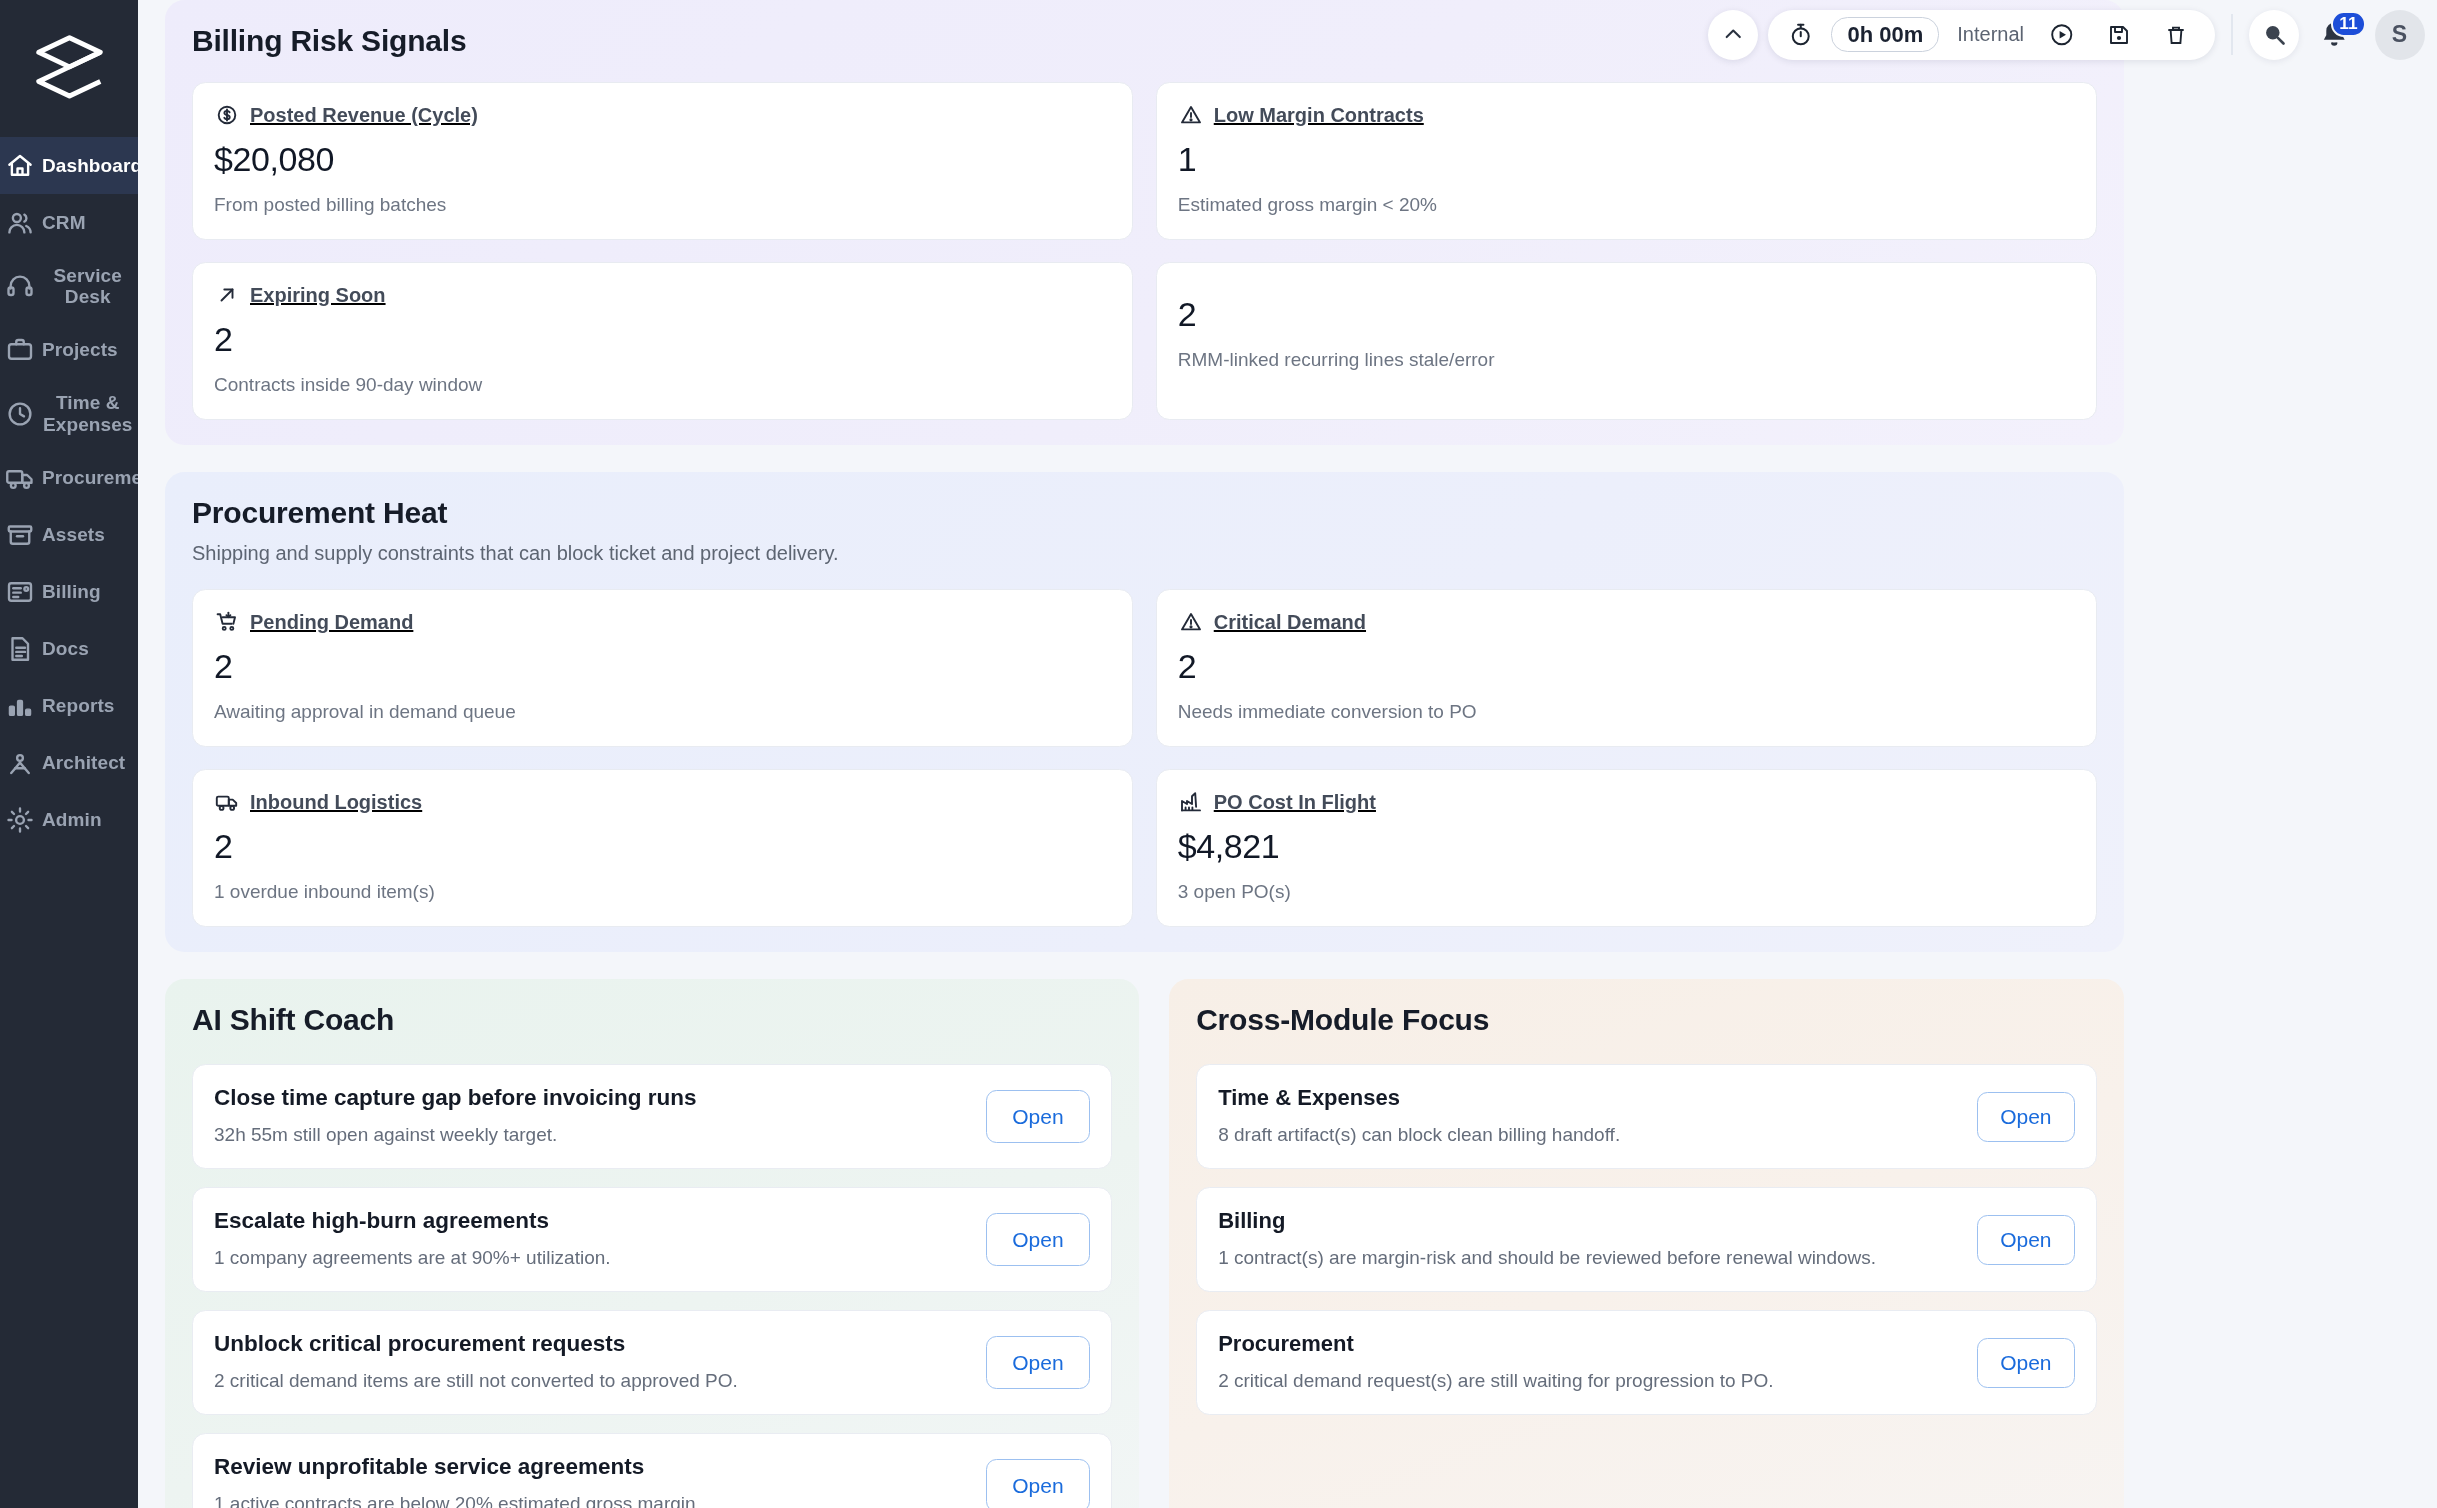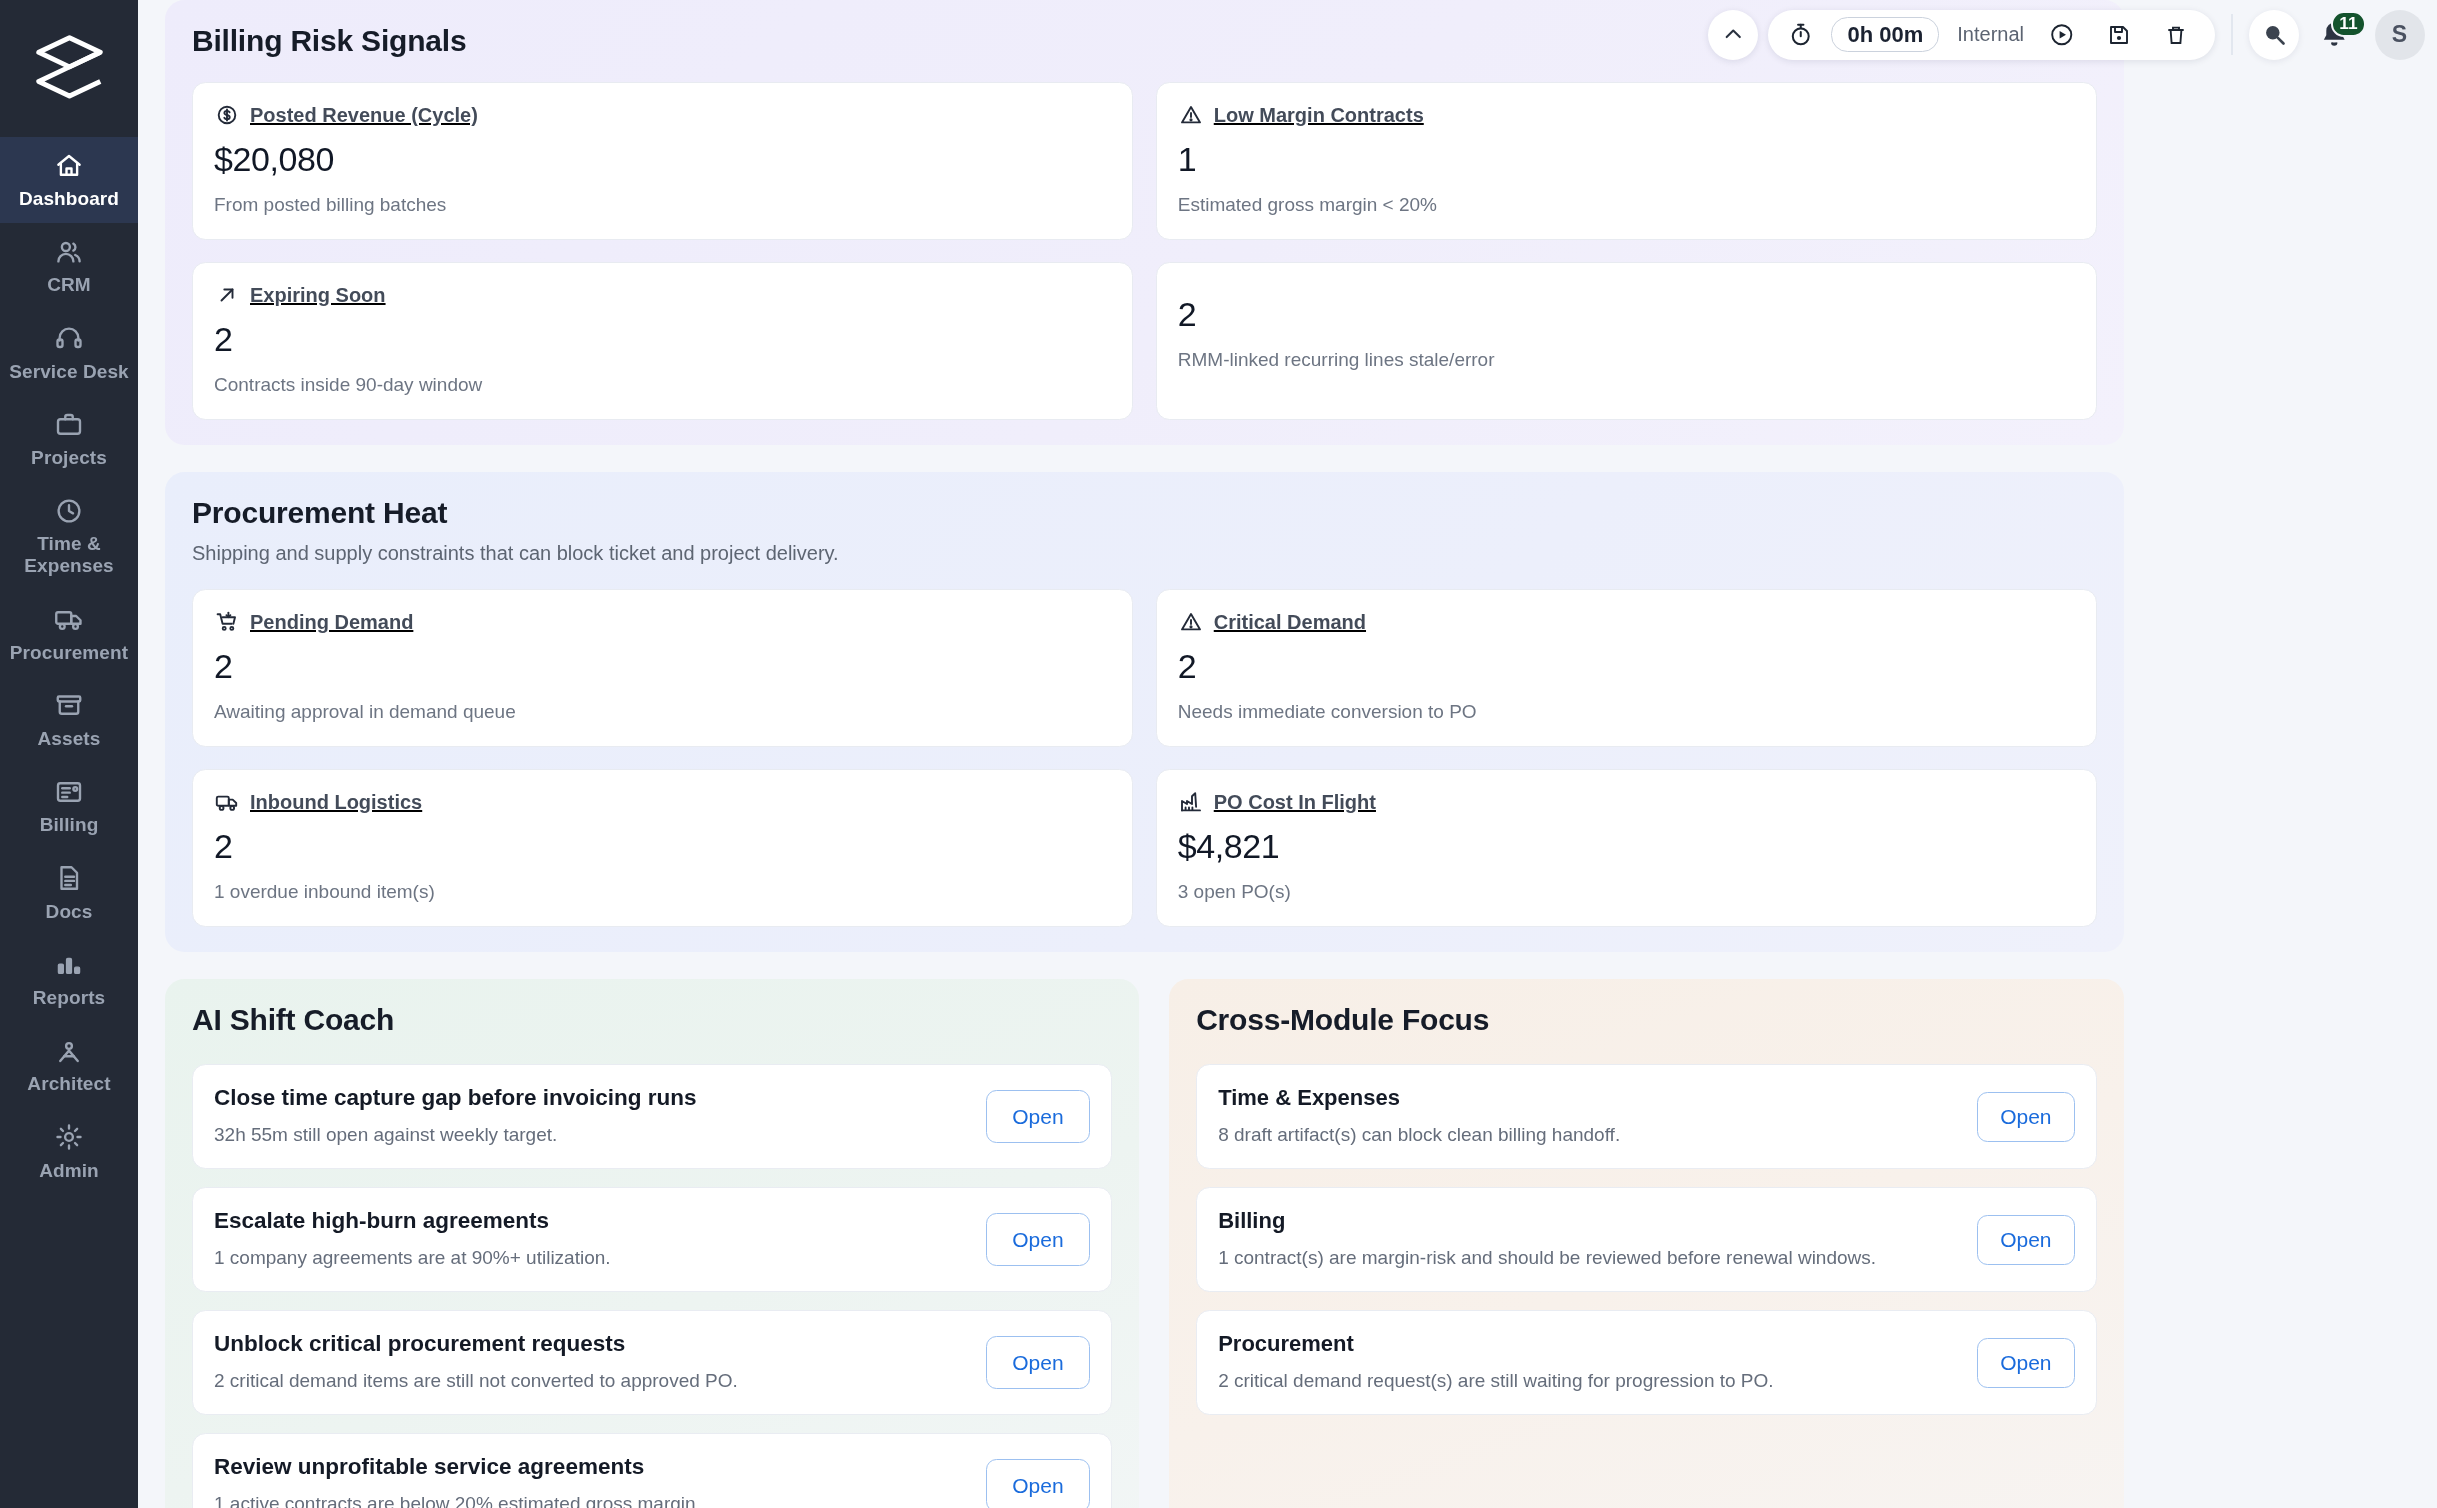--- a/index.html
+++ b/index.html
@@ -14,21 +14,21 @@
   
   .sidebar {
     width: 138px; flex: 0 0 138px; height: 1508px;
     background: #242a36;
     display: flex; flex-direction: column; align-items: stretch;
     overflow: hidden;
   }
   .logo-wrap { height: 137px; display: flex; align-items: center; justify-content: center; }
   .logo-wrap svg { width: 81px; height: 81px; }
   .nav-item {
-    display: flex; flex-direction: column; align-items: center; 
+    display: flex; flex-direction: row; align-items: center; 
     gap: 7.5px; padding: 13.5px 4.5px 13.5px; color: #9aa3b2; text-decoration: none;
   }
   .nav-item .nav-ico { width: 30px; height: 30px; display:block; }
   .nav-item .nav-ico svg { width: 30px; height: 30px; display:block; }
   .nav-label { font-size: 19px; font-weight: 700; line-height: 1.15; text-align: center; letter-spacing: 0.1px; }
   .nav-item.active { background: #2c3750; color: #ffffff; }
   .nav-item.active .nav-ico svg { stroke: #ffffff; }
   .nav-item .nav-ico svg { stroke: #9aa3b2; }
 
   
@@ -65,21 +65,21 @@
   .tt-sep { width: 1.5px; height: 41px; background: #e2e7ef; margin: 0 16.5px; }
   .tt-icon-btn { width: 39px; height: 39px; display:flex; align-items:center; justify-content:center; }
   .search-btn {
     width: 50px; height: 50px; border-radius: 50%; background: #fff;
     display: flex; align-items: center; justify-content: center;
     box-shadow: 0 1.5px 7.5px rgba(20,30,60,.08);
   }
   .bell-wrap { position: relative; width: 50px; height: 50px; display:flex; align-items:center; justify-content:center; margin-left: 10.5px;}
   .bell-badge {
     position: absolute; top: 1.5px; left: 21px; min-width: 32px; height: 25.5px;
-    background: #14532d; color: #fff; border-radius: 12.8px;
+    background: #1d4ed8; color: #fff; border-radius: 12.8px;
     font-size: 17.3px; font-weight: 700; display: flex; align-items: center; justify-content: center;
     padding: 0 6.8px; border: 2.3px solid #f4f6fa;
   }
   .avatar {
     width: 50px; height: 50px; border-radius: 50%; background: #e2e5ea;
     display: flex; align-items: center; justify-content: center;
     font-size: 23px; font-weight: 700; color: #4a5160; margin-left: 15px;
   }
 
   

